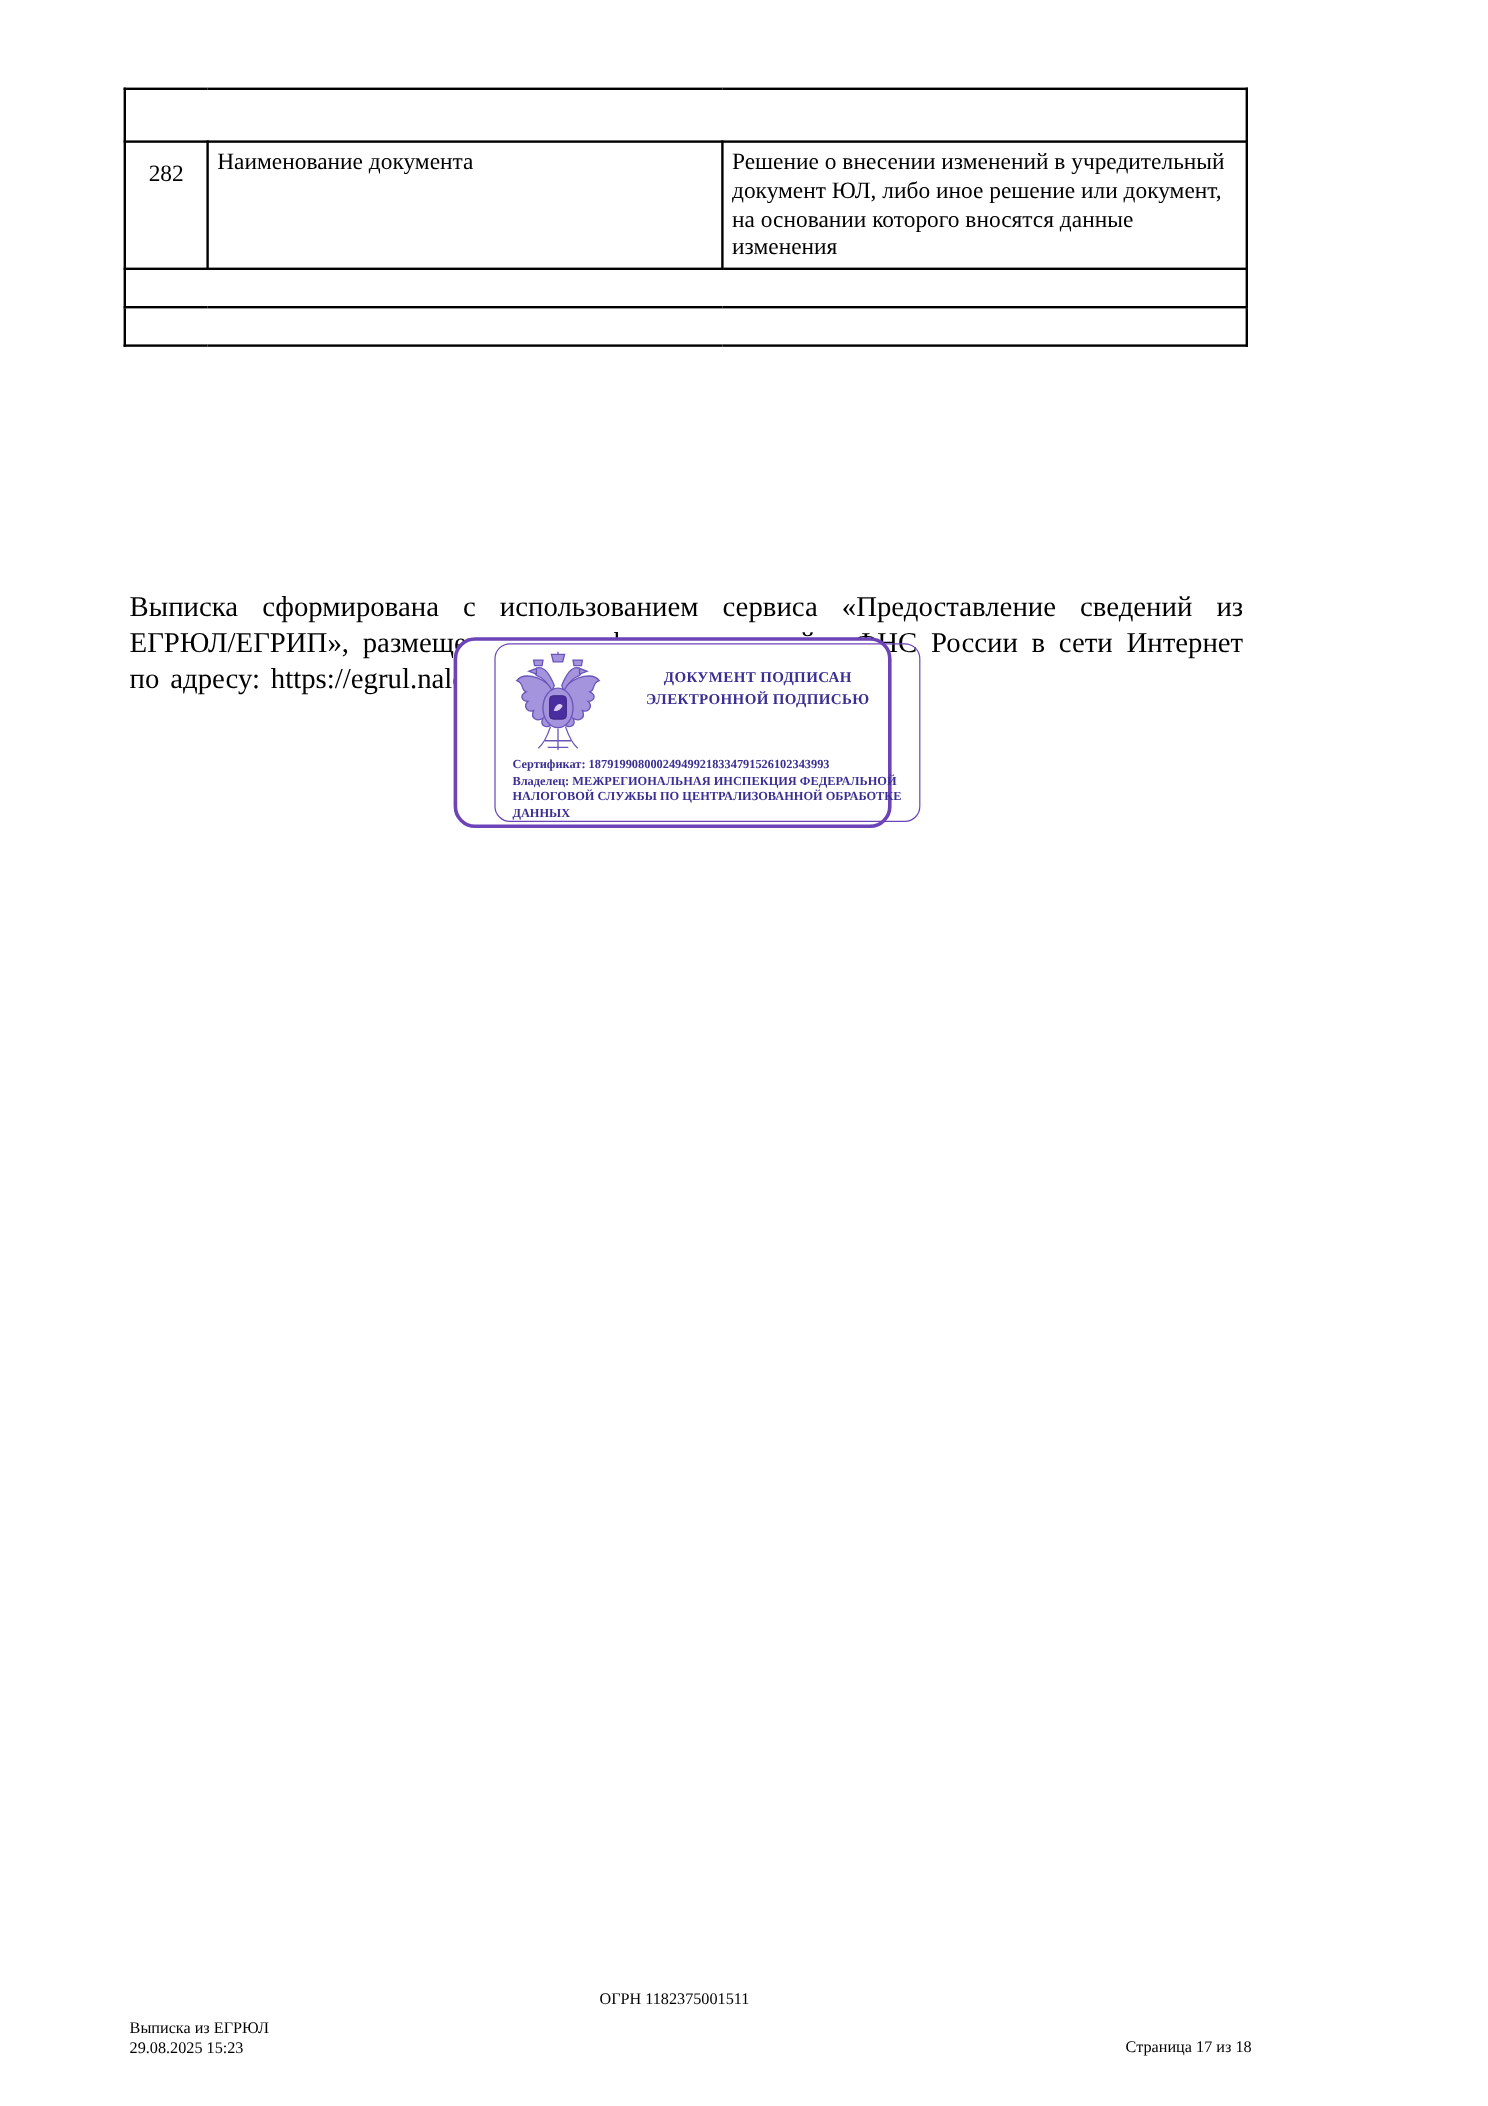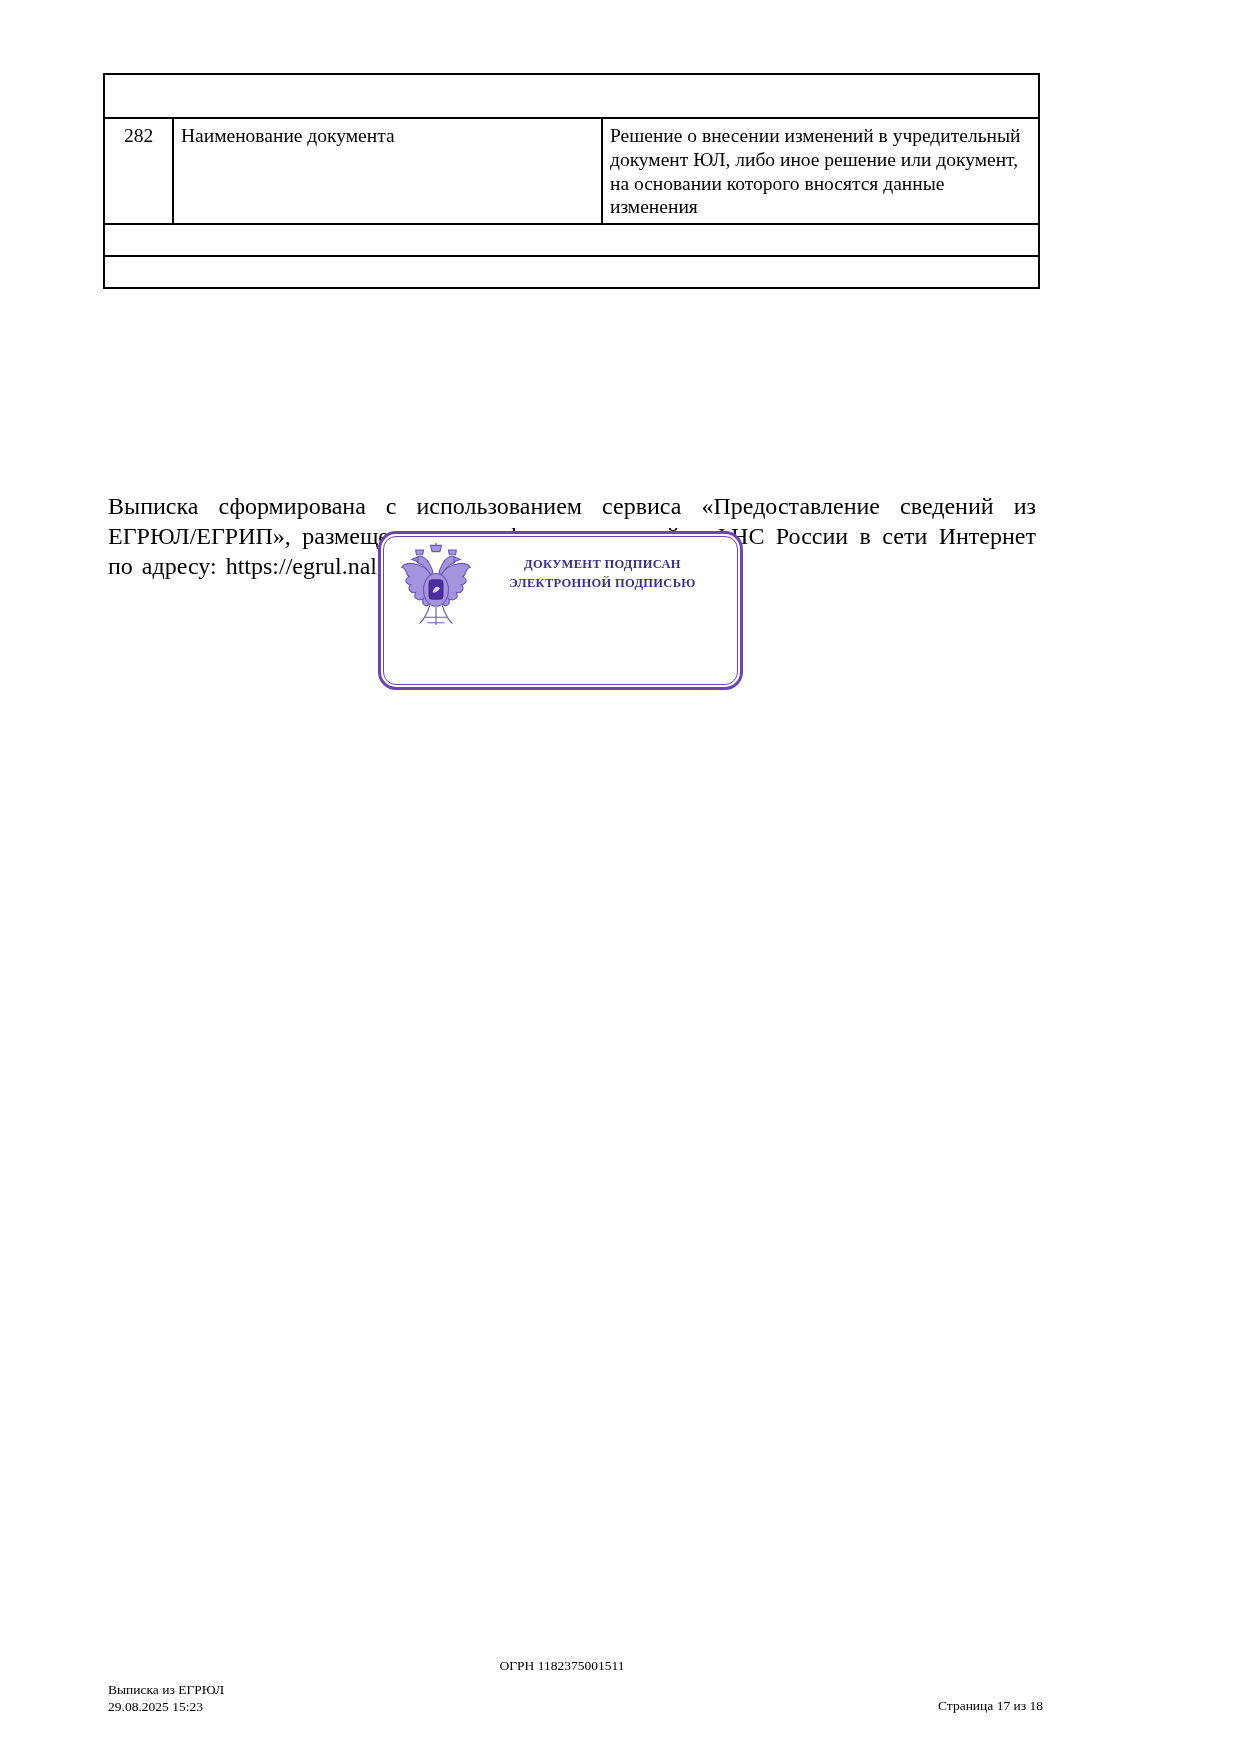--- a/index.html
+++ b/index.html
@@ -25,21 +25,21 @@
     vertical-align:top;
     font-size:19.5px;
     line-height:1.22;
     padding:3px 7px;
   }
   .col-num  { width:69px; }
   .col-lbl  { width:429px; }
   .col-val  { width:437px; }
   .doc-table tr.band td   { height:44px; padding:0; }
   .doc-table tr.spacer td { height:32px; padding:0; }
-  .doc-table td.num { text-align:center; padding-top:5px;border-radius:10px; }
+  .doc-table td.num { text-align:center; padding-top:15px;border-radius:10px; }
   .doc-table td.lbl, .doc-table td.val { padding-top:5px; }
   .doc-table tr.row-282 td { height:106px; }
   .doc-table tr.row-2line td { height:58px; }
 
   
   .intro {
     position:absolute; left:108px; top:467px; width:928px;
     font-size:24px; line-height:1.26;
     text-align:justify;
     word-spacing:3px;
@@ -53,20 +53,21 @@
     border-radius:18px;
     background:#fff;
     padding:2px;
   }
   .stamp-inner {
     width:100%; height:100%;
     border:1.5px solid #6d44b8;
     border-radius:13px;
     overflow:hidden;
     padding:4px 10px 4px 10px;
+    margin-left:29px;
   }
   .stamp-top { display:flex; height:88px; }
   .stamp-eagle { width:84px; flex:0 0 84px; padding:2px 0 0 2px; }
   .stamp-title {
     flex:1; text-align:center; padding-top:14px;
     color:#3b2f92; font-weight:bold;
     font-size:12.5px; line-height:1.55; letter-spacing:0.3px;
   }
   .stamp-details {
     color:#3b2f92; font-size:10.3px; font-weight:bold;
@@ -157,20 +158,25 @@
 
             <rect x="41" y="47" width="18" height="25" rx="4" fill="#4a2d9e" stroke="#3b2383" stroke-width="1"></rect>
             <path d="M45.5,63 C47.5,56 52,54 55,58 C53,62 48.5,64.5 45.5,63 Z" fill="#d8cff2"></path>
           </svg>
         </div>
         <div class="stamp-title">
           <div>ДОКУМЕНТ ПОДПИСАН</div>
           <div>ЭЛЕКТРОННОЙ ПОДПИСЬЮ</div>
         </div>
       </div>
+      <div class="stamp-details">
+        <div><span class="lab">Сертификат:</span> <span>187919908000249499218334791526102343993</span></div>
+        <div><span class="lab">Владелец:</span> <span>МЕЖРЕГИОНАЛЬНАЯ ИНСПЕКЦИЯ ФЕДЕРАЛЬНОЙ НАЛОГОВОЙ СЛУЖБЫ ПО ЦЕНТРАЛИЗОВАННОЙ ОБРАБОТКЕ ДАННЫХ</span></div>
+
+      </div>
     </div>
   </div>
 
   <div class="footer-left">
     <div>Выписка из ЕГРЮЛ</div>
     <div>29.08.2025 15:23</div>
   </div>
   <div class="footer-center">ОГРН 1182375001511</div>
   <div class="footer-right">Страница 17 из 18</div>
 

